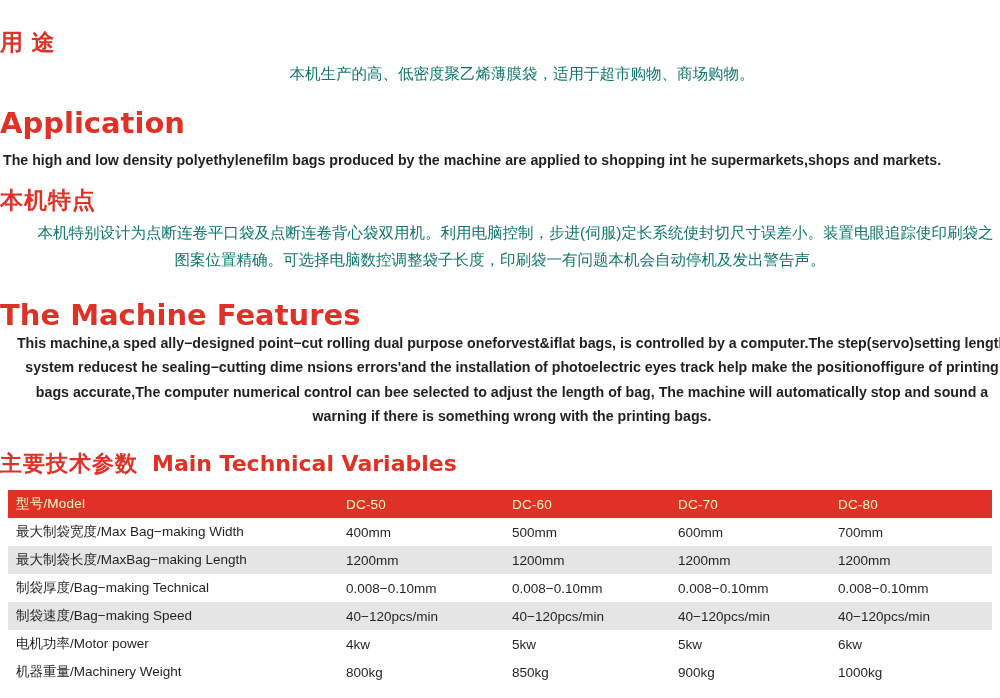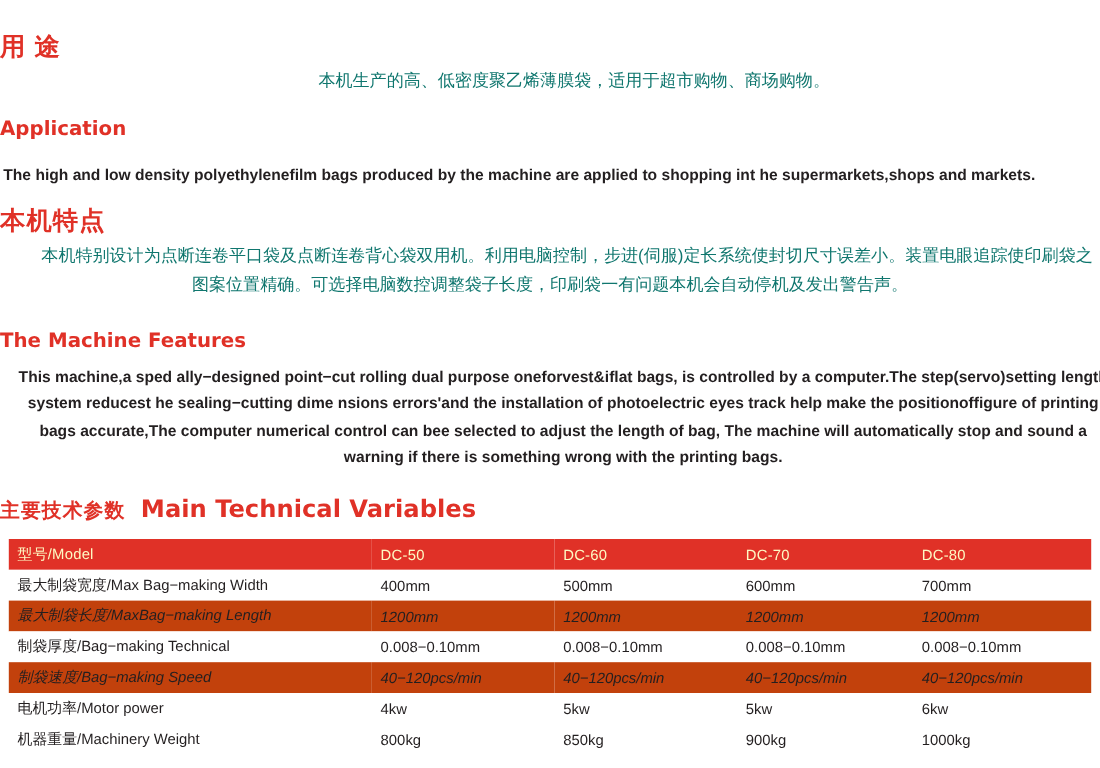--- a/index.html
+++ b/index.html
@@ -24,21 +24,21 @@
   .h-cn {
     color: #e03127;
     font-size: 23px;
     font-weight: bold;
     letter-spacing: 1px;
     margin: 0;
     line-height: 1.1;
   }
   .h-en {
     color: #e03127;
-    font-size: 18px;
+    font-size: 29px;
     font-weight: bold;
     margin: 0;
     line-height: 1.1;
     font-family: "DejaVu Sans", sans-serif;
   }
   .body-cn {
     font-size: 15.5px;
     color: #0f766e;
     line-height: 1.75;
     margin: 0;
@@ -59,21 +59,21 @@
   #sec-app-body-en  { position: absolute; left: 3px; top: 148px; width: 992px; }
 
   
   #sec-feat-title-cn { position: absolute; left: 0px; top: 188px; }
   #sec-feat-body-cn  { position: absolute; left: 0px; top: 219px; width: 1000px; text-indent: 31px; }
   #sec-feat-title-en { position: absolute; left: 0px; top: 300px; }
   #sec-feat-body-en  { position: absolute; left: 12px; top: 331px; width: 1000px; text-align: center; }
 
   
   #sec-tech-head { position: absolute; left: 0px; top: 452px; display: flex; align-items: baseline; }
-  #sec-tech-head .h-cn { font-size: 18px; }
+  #sec-tech-head .h-cn { font-size: 22px; }
   #sec-tech-head .h-en { font-size: 22px; margin-left: 14px; }
 
   
   .tbl-wrap { position: absolute; left: 8px; top: 490px; width: 984px; }
   table.spec {
     border-collapse: collapse;
     width: 984px;
     font-size: 13.5px;
     color: #231f20;
   }
@@ -86,21 +86,21 @@
     font-size: 13.5px;
     letter-spacing: 0.2px;
   }
   table.spec td {
     padding: 5px 8px;
     text-align: left;
     vertical-align: middle;
     white-space: nowrap;
   }
   table.spec tbody tr.odd td { background: #ffffff; }
-  table.spec tbody tr.even td { background: #c2410c; font-style: italic; }
+  table.spec tbody tr.even td { background: #e5e5e5; }
   table.spec col.c0 { width: 330px; }
   table.spec col.c1 { width: 166px; }
   table.spec col.c2 { width: 166px; }
   table.spec col.c3 { width: 160px; }
   table.spec col.c4 { width: 162px; }
 </style>
 </head>
 <body>
 
 <div class="page">

